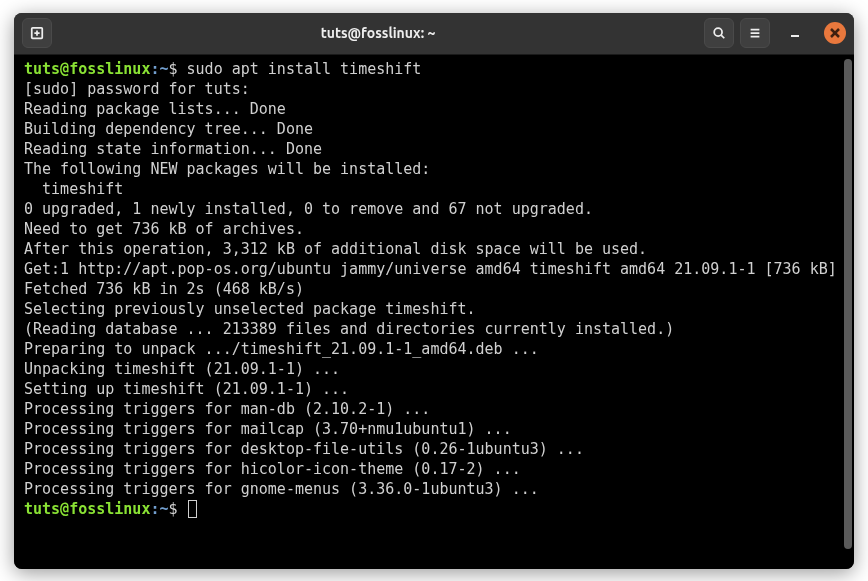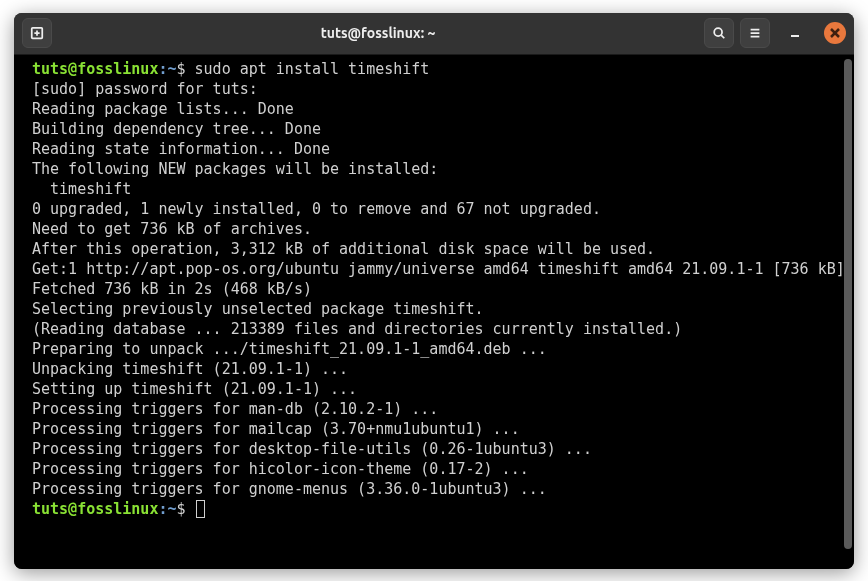--- a/index.html
+++ b/index.html
@@ -95,21 +95,21 @@
     width: 8px;
     height: 490px;
     background: #5a5a5a;
     border-radius: 4px;
   }
   .prompt-user { color: #8ae234; font-weight: bold; }
   .prompt-colon { color: #729fcf; font-weight: bold; }
   .prompt-path { color: #729fcf; font-weight: bold; }
   .prompt-dollar { color: #d0d0d0; }
   .cmd { color: #d0d0d0; }
-  .line { display: block; margin-left: 8px; }
+  .line { display: block; }
   .cursor {
     display: inline-block;
     width: 9px;
     height: 18px;
     border: 1px solid #d0d0d0;
     vertical-align: text-bottom;
     margin-left: 1px;
   }
 </style>
 </head>

